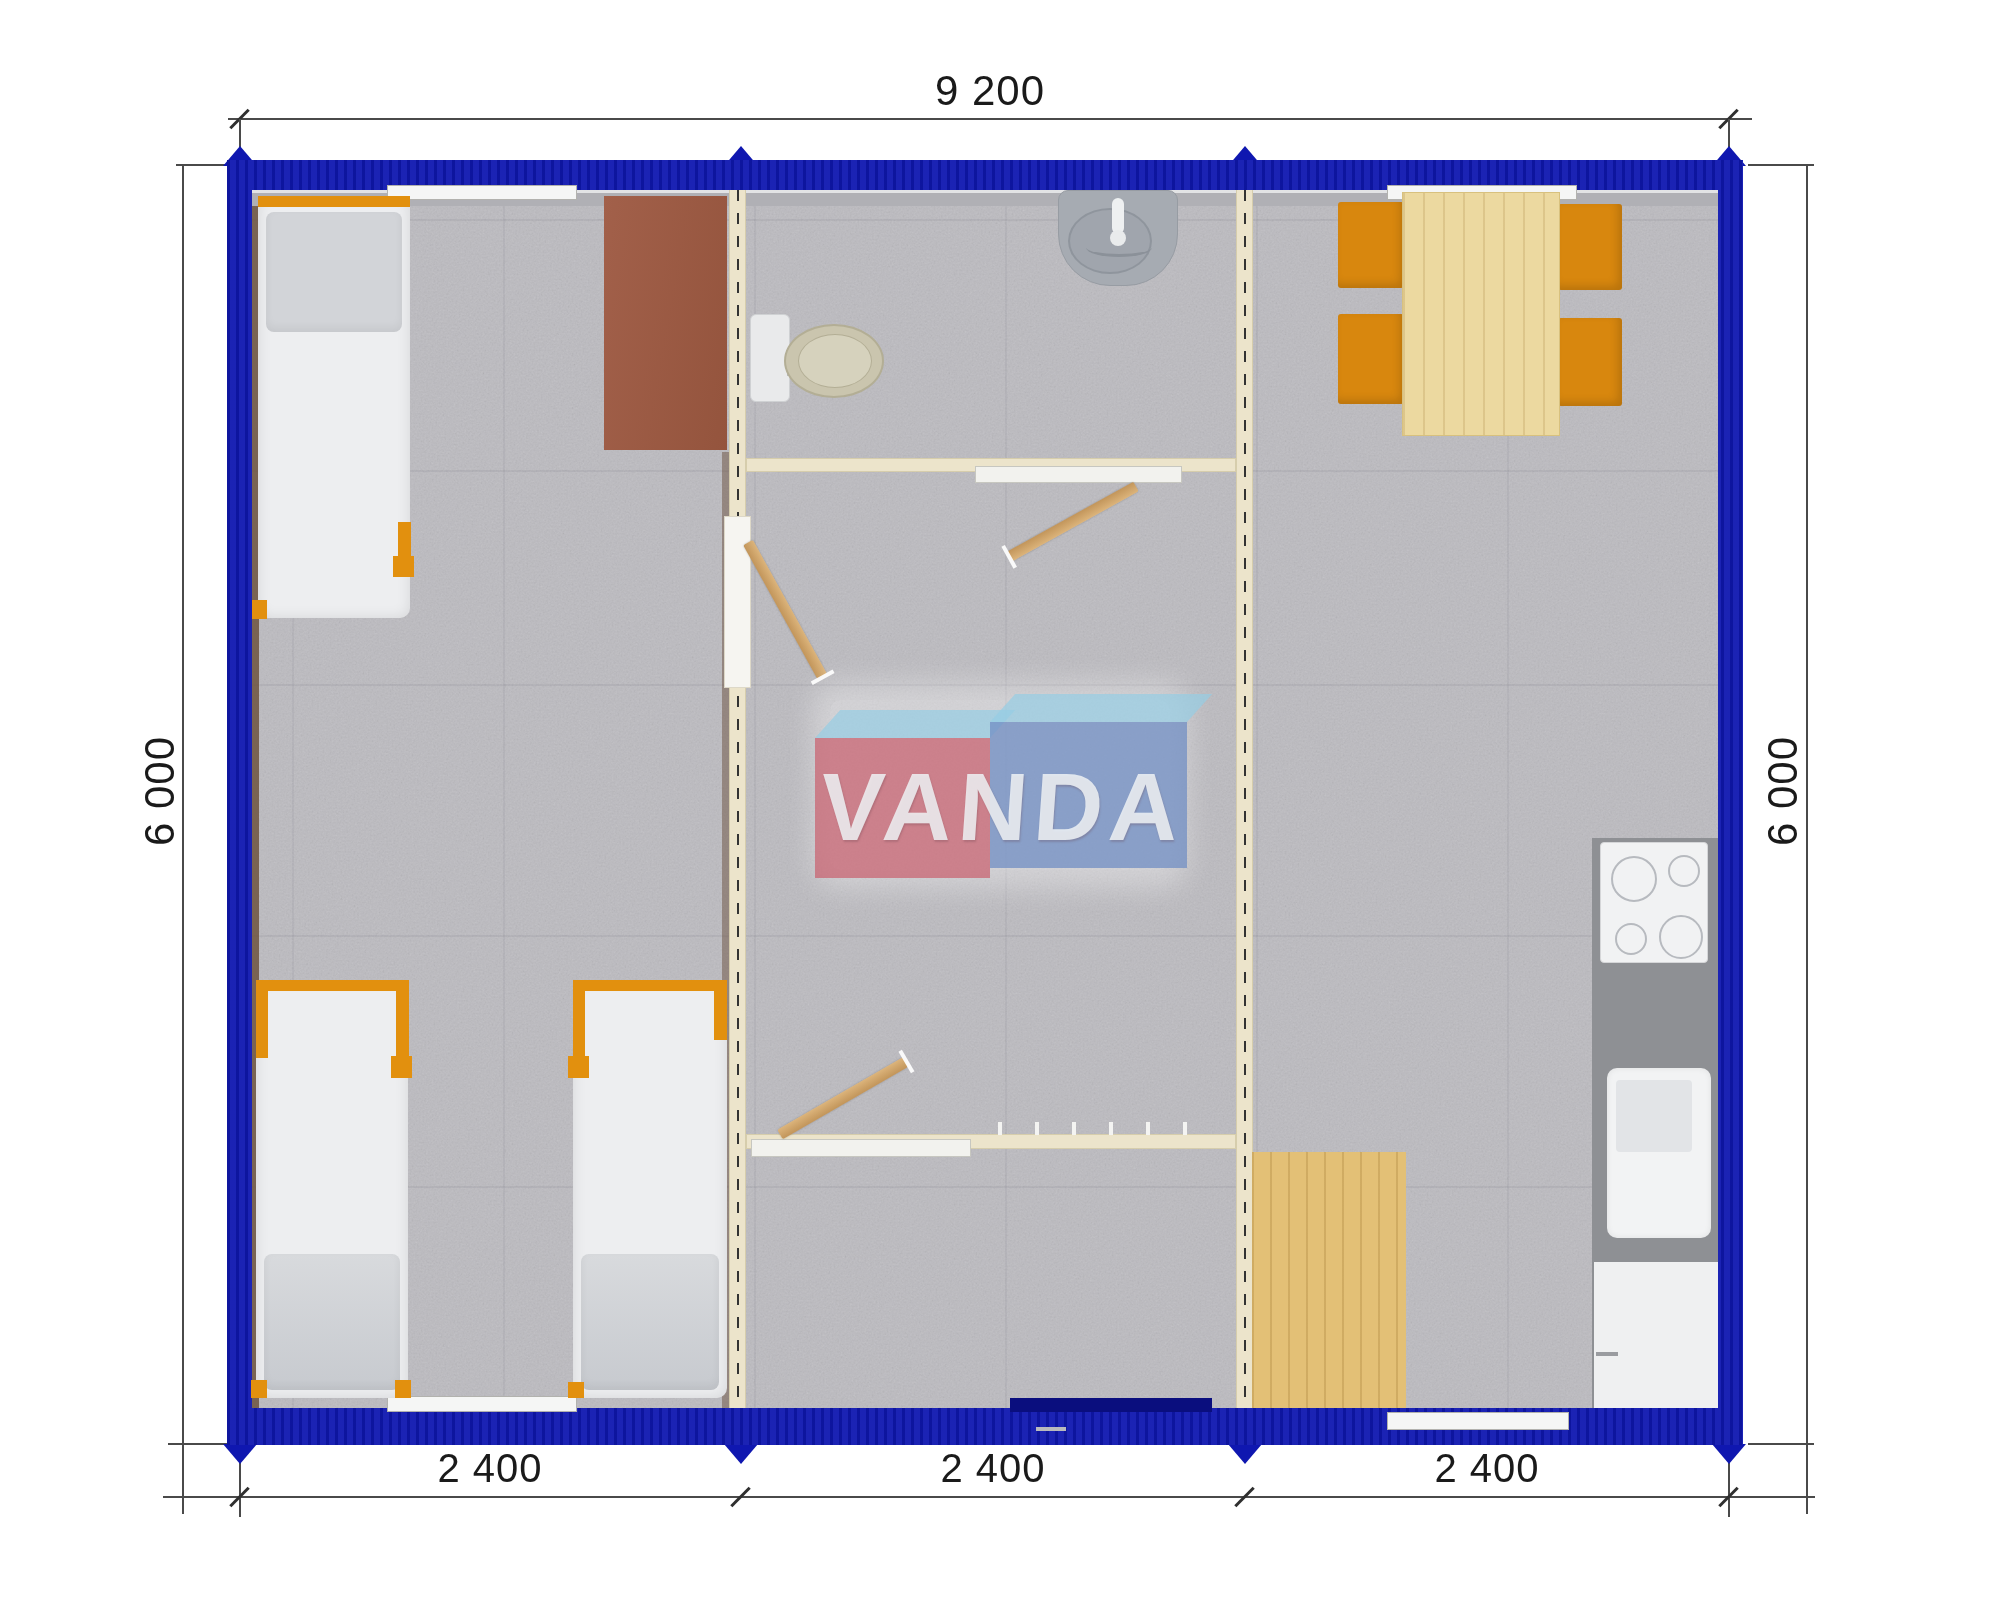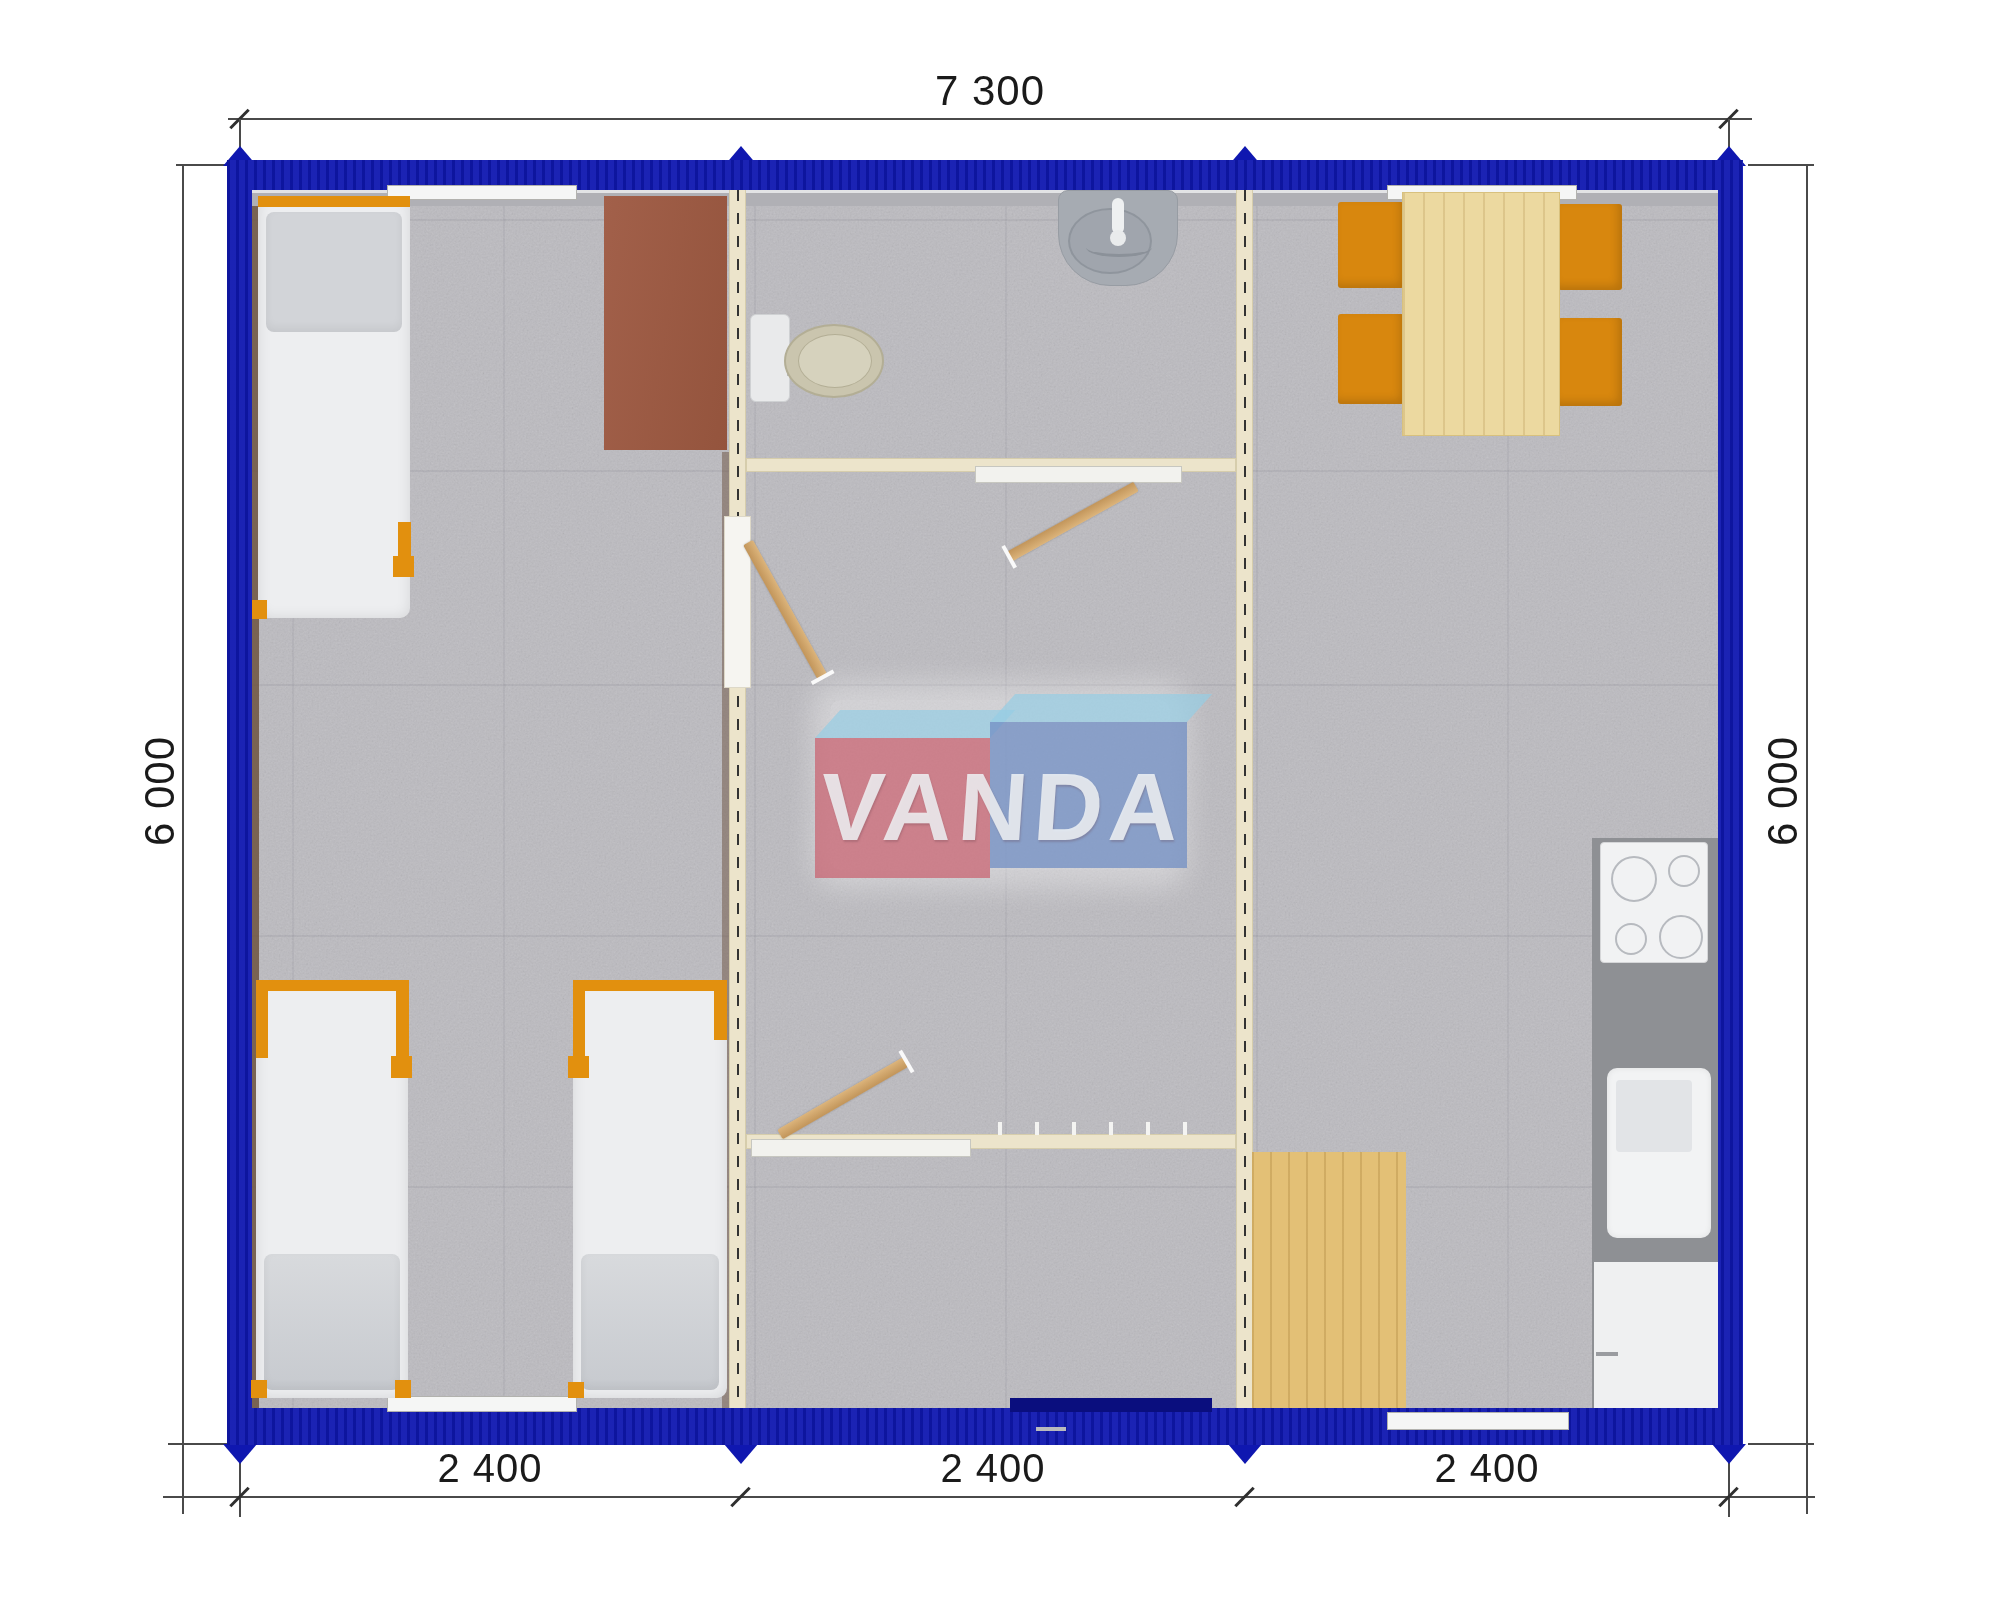--- a/index.html
+++ b/index.html
@@ -41,21 +41,21 @@
 </head>
 <body>
 
 <div class="canvas">
 
   <div class="line" style="left:228px;top:118px;width:1524px;height:2px;"></div>
   <div class="tick" style="left:238px;top:106px;"></div>
   <div class="tick" style="left:1727px;top:106px;"></div>
   <div class="line" style="left:239px;top:119px;width:2px;height:33px;"></div>
   <div class="line" style="left:1728px;top:119px;width:2px;height:33px;"></div>
-  <div class="dim-label" style="left:890px;top:70px;width:200px;">7 300</div>
+  <div class="dim-label" style="left:890px;top:70px;width:200px;">9 200</div>
 
   <div class="line" style="left:182px;top:164px;width:2px;height:1350px;"></div>
   <div class="line" style="left:176px;top:164px;width:62px;height:2px;"></div>
   <div class="line" style="left:168px;top:1443px;width:66px;height:2px;"></div>
   <div class="dim-label rot" style="left:60px;top:770px;width:200px;">6 000</div>
 
   <div class="line" style="left:1806px;top:164px;width:2px;height:1350px;"></div>
   <div class="line" style="left:1748px;top:164px;width:66px;height:2px;"></div>
   <div class="line" style="left:1748px;top:1443px;width:66px;height:2px;"></div>
   <div class="dim-label rot" style="left:1683px;top:770px;width:200px;">6 000</div>

